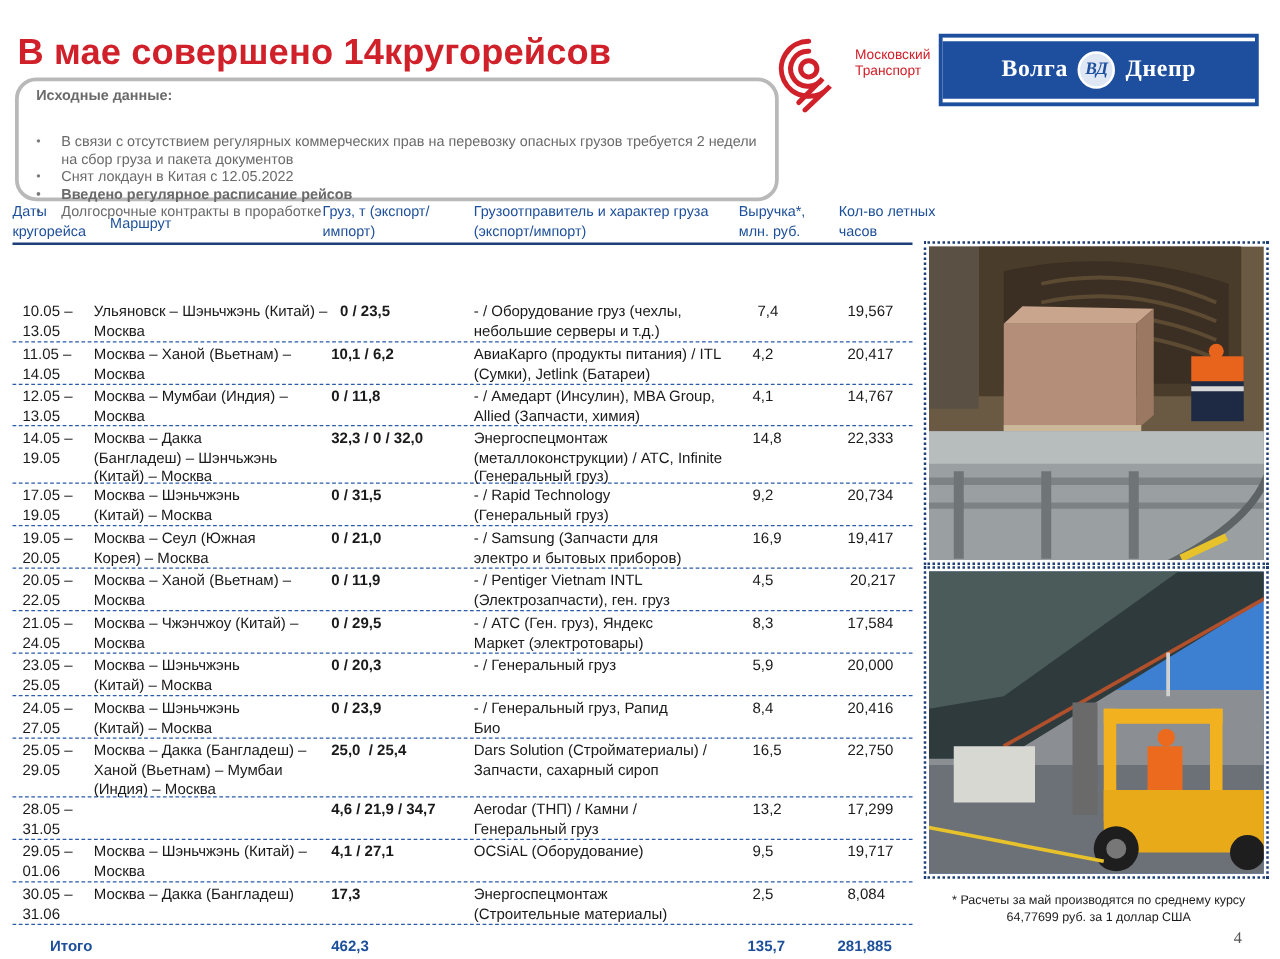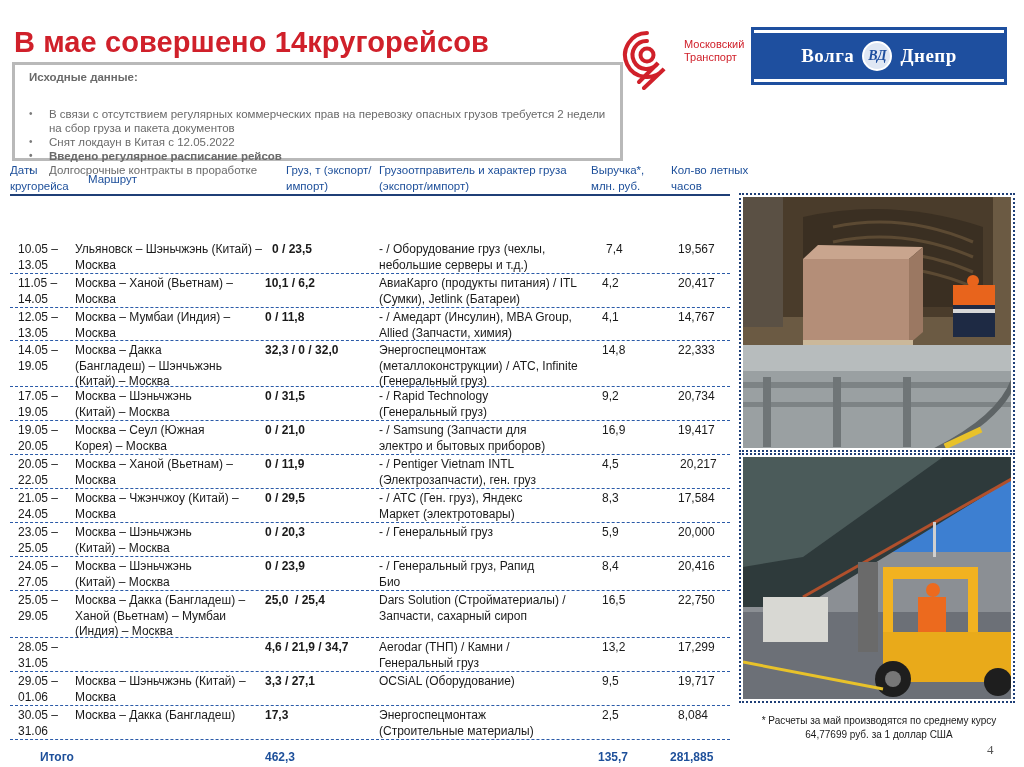--- a/index.html
+++ b/index.html
@@ -7,21 +7,21 @@
   body { position: relative; font-family: "Liberation Sans", sans-serif; color: #1a1a1a; }
 
   .title {
     position: absolute; left: 14px; top: 26px;
     font-size: 29px; font-weight: bold; color: #d0202a; letter-spacing: 0.1px;
     white-space: nowrap;
   }
 
   .info-box {
     position: absolute; left: 12px; top: 62px; width: 611px; height: 99px;
-    border: 3px solid #b9b9b9; border-radius: 0;
+    border: 3px solid #b9b9b9; border-radius: 17px;
     padding: 5px 0 0 14px;
   }
   .info-head { font-size: 11.5px; font-weight: bold; color: #6a6a6a; line-height: 14px; }
   .info-list { list-style: none; margin-top: 23px; }
   .info-list li {
     position: relative; padding-left: 20px; font-size: 11.5px; color: #6a6a6a; line-height: 14px;
   }
   .info-list li::before {
     content: "•"; position: absolute; left: 0; top: 0; color: #7a7a7a; font-size: 10px;
   }
@@ -118,21 +118,21 @@
 
 <div class="vd-logo">
   <span class="vd-word">Волга</span>
   <span class="vd-emblem">ВД</span>
   <span class="vd-word">Днепр</span>
 </div>
 
 <div class="table-head">
   <div class="th" style="left:0; top:0; width:70px;">Даты кругорейса</div>
   <div class="th" style="left:78px; top:9px;">Маршрут</div>
-  <div class="th" style="left:248px; top:0; width:110px;margin-left:28px;">Груз, т (экспорт/импорт)</div>
+  <div class="th" style="left:248px; top:0; width:110px;">Груз, т (экспорт/импорт)</div>
   <div class="th" style="left:369px; top:0; width:190px;">Грузоотправитель и характер груза (экспорт/импорт)</div>
   <div class="th" style="left:581px; top:0; width:70px;">Выручка*, млн. руб.</div>
   <div class="th" style="left:661px; top:0; width:100px;">Кол-во летных часов</div>
 </div>
 
 <div class="rows">
   <div class="row" style="height:34px">
     <div class="c c-date">10.05 – 13.05</div>
     <div class="c c-route">Ульяновск – Шэньчжэнь (Китай) – Москва</div>
     <div class="c c-cargo" style="left:262px">0 / 23,5</div>
@@ -223,21 +223,21 @@
   <div class="row" style="height:34px">
     <div class="c c-date">28.05 – 31.05</div>
     <div class="c c-cargo" style="width:120px">4,6 / 21,9 / 34,7</div>
     <div class="c c-ship" style="width:150px">Aerodar (ТНП) / Камни / Генеральный груз</div>
     <div class="c c-rev" style="left:592px">13,2</div>
     <div class="c c-hours" style="left:668px">17,299</div>
   </div>
   <div class="row" style="height:34px">
     <div class="c c-date">29.05 – 01.06</div>
     <div class="c c-route" style="width:192px">Москва – Шэньчжэнь (Китай) – Москва</div>
-    <div class="c c-cargo">3,3 / 27,1</div>
+    <div class="c c-cargo">4,1 / 27,1</div>
     <div class="c c-ship">OCSiAL (Оборудование)</div>
     <div class="c c-rev" style="left:592px">9,5</div>
     <div class="c c-hours" style="left:668px">19,717</div>
   </div>
   <div class="row" style="height:34px">
     <div class="c c-date">30.05 – 31.06</div>
     <div class="c c-route">Москва – Дакка (Бангладеш)</div>
     <div class="c c-cargo">17,3</div>
     <div class="c c-ship" style="width:175px">Энергоспецмонтаж (Строительные материалы)</div>
     <div class="c c-rev" style="left:592px">2,5</div>

